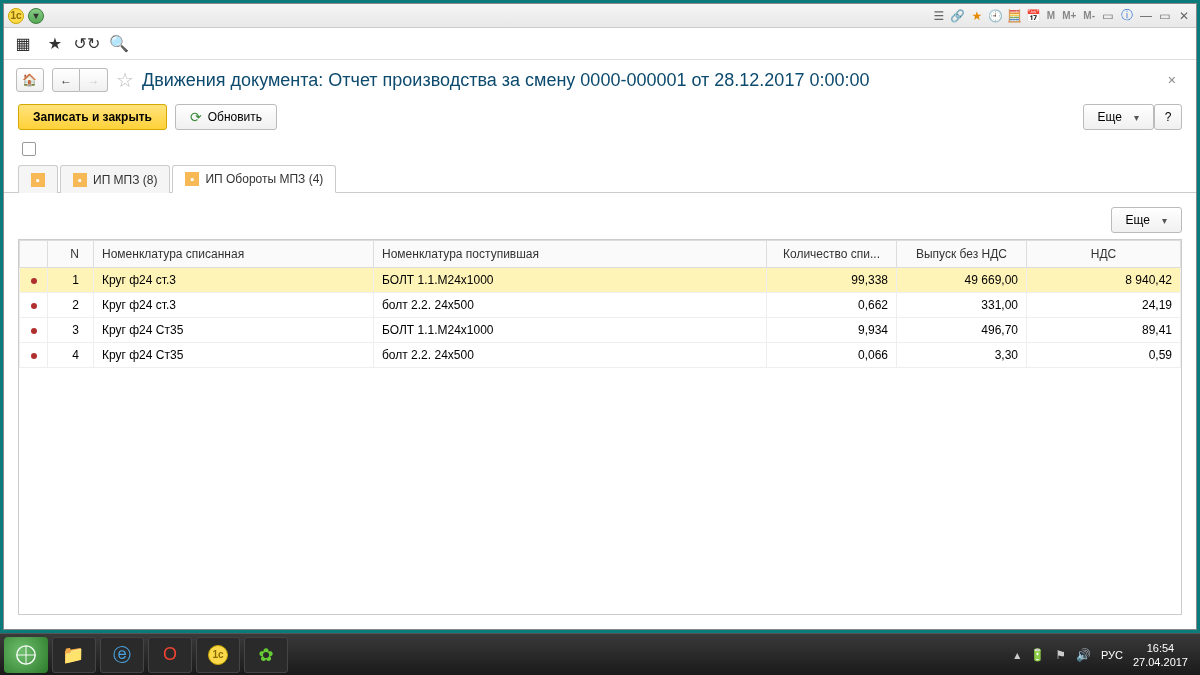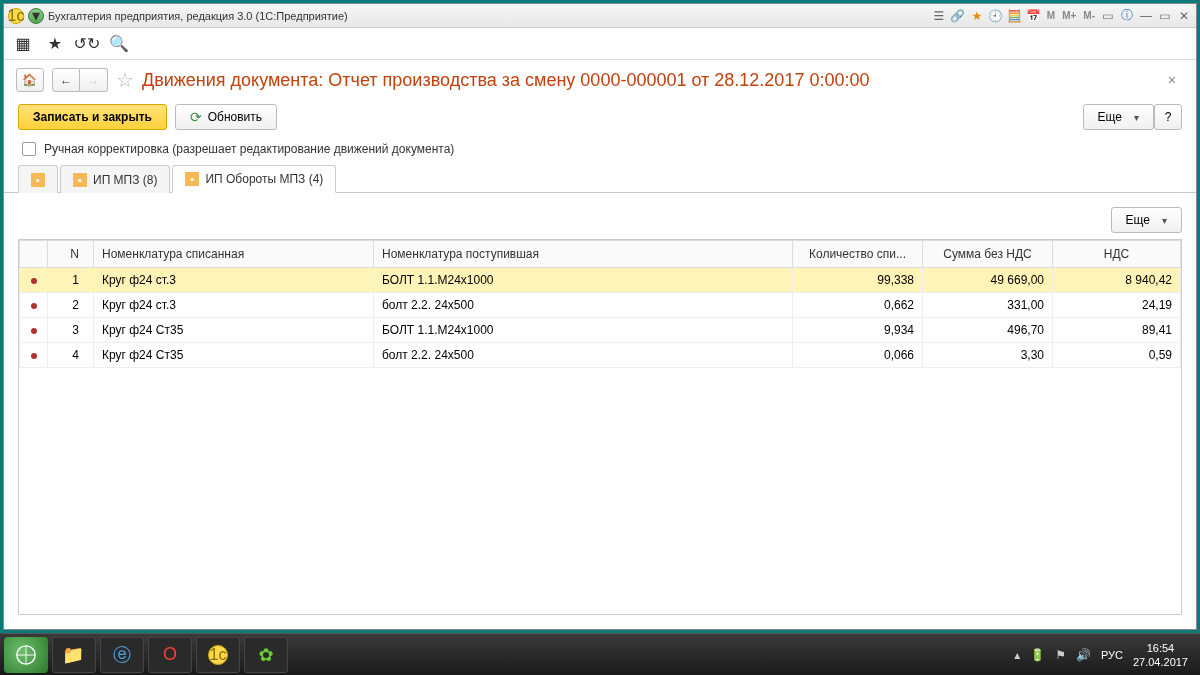--- a/index.html
+++ b/index.html
@@ -36,21 +36,21 @@
   width: 16px; height: 16px;
   display: inline-flex; align-items:center; justify-content:center;
   font-size: 12px; color:#666;
   cursor: pointer;
 }
 .tb-icon.accent { color:#e88a00; }
 .tb-icon.small-text { font-size:10px; font-weight:bold; color:#888; width:auto; padding:0 2px;}
 .circle-btn {
   width:16px; height:16px; border-radius:50%;
   display:inline-flex; align-items:center; justify-content:center;
-  font-size:16px; font-weight:normal;
+  font-size:10px; font-weight:bold;
 }
 .circle-yellow { background:#fcd94b; border:1px solid #c9a800; color:#8a6d00; }
 .circle-green { background: linear-gradient(#8c8,#5a5); border:1px solid #3a7a3a; }
 .toolbar {
   height: 32px;
   background: #fff;
   border-bottom: 1px solid #ddd;
   display: flex;
   align-items: center;
   padding: 0 8px;
@@ -73,21 +73,21 @@
   border-radius:3px;
   display:inline-flex; align-items:center; justify-content:center;
   font-size:12px; color:#333; cursor:pointer;
 }
 .btn-group { display:flex; }
 .btn-group .square-btn:first-child { border-radius:3px 0 0 3px; }
 .btn-group .square-btn:last-child { border-radius:0 3px 3px 0; border-left:none;}
 .star-outline { color:#bbb; font-size:20px; }
 .page-title {
   font-size: 18px;
-  color: #c2410c;
+  color: #0c4a6e;
 }
 .close-x { margin-left:auto; color:#888; font-size:14px; cursor:pointer; padding:0 8px;}
 .button-row {
   display:flex; align-items:center; gap:8px;
   padding: 4px 14px;
 }
 .btn {
   height:26px; padding: 0 14px;
   background: linear-gradient(#fff,#f0f0f0);
   border:1px solid #bbb; border-radius:3px;
@@ -195,21 +195,20 @@
 .refresh-icon::before { content:"⟳"; color:#3a8a3a; font-size:14px;}
 </style>
 </head>
 <body>
 
 <div class="window">
   <div class="titlebar">
     <div class="tb-left">
       <span class="circle-btn circle-yellow">1c</span>
       <span class="circle-btn circle-green">▾</span>
-      <span>Бухгалтерия предприятия, редакция 3.0  (1С:Предприятие)</span>
     </div>
     <div class="tb-right">
       <span class="tb-icon">☰</span>
       <span class="tb-icon">🔗</span>
       <span class="tb-icon accent">★</span>
       <span class="tb-icon">🕘</span>
       <span class="tb-icon accent">🧮</span>
       <span class="tb-icon accent">📅</span>
       <span class="tb-icon small-text">M</span>
       <span class="tb-icon small-text">M+</span>
@@ -247,21 +246,20 @@
         <span>Обновить</span>
       </span>
     <div class="right-btns">
       <span class="btn dropdown">Еще</span>
       <span class="btn small">?</span>
     </div>
   </div>
 
   <div class="checkbox-row">
     <span class="chk"></span>
-    <span>Ручная корректировка (разрешает редактирование движений документа)</span>
   </div>
 
   <div class="tabs">
     <div class="tab">
       <span class="tab-icon orange">▪</span>
     </div>
     <div class="tab">
       <span class="tab-icon orange">▪</span>
       <span>ИП МПЗ (8)</span>
     </div>
@@ -279,22 +277,22 @@
     </div>
     <div class="table-wrap">
       <table>
         <thead>
           <tr>
             <th class="bullet-col"></th>
             <th class="n-col">N</th>
             <th style="width:280px;">Номенклатура списанная</th>
             <th>Номенклатура поступившая</th>
             <th class="num-col" style="width:130px;">Количество спи...</th>
-            <th class="num-col" style="width:130px;">Сумма без НДС</th>
-            <th class="num-col" style="width:128px;">НДС</th>
+            <th class="num-col" style="width:130px;">Выпуск без НДС</th>
+            <th class="num-col" style="width:154px;">НДС</th>
           </tr>
         </thead>
         <tbody id="tbody">
             <tr>
               <td class="bullet-col"><span class="bullet"></span></td>
               <td class="n-col">1</td>
               <td>Круг ф24 ст.3</td>
               <td>БОЛТ 1.1.М24х1000</td>
               <td class="num-col">99,338</td>
               <td class="num-col">49 669,00</td>

